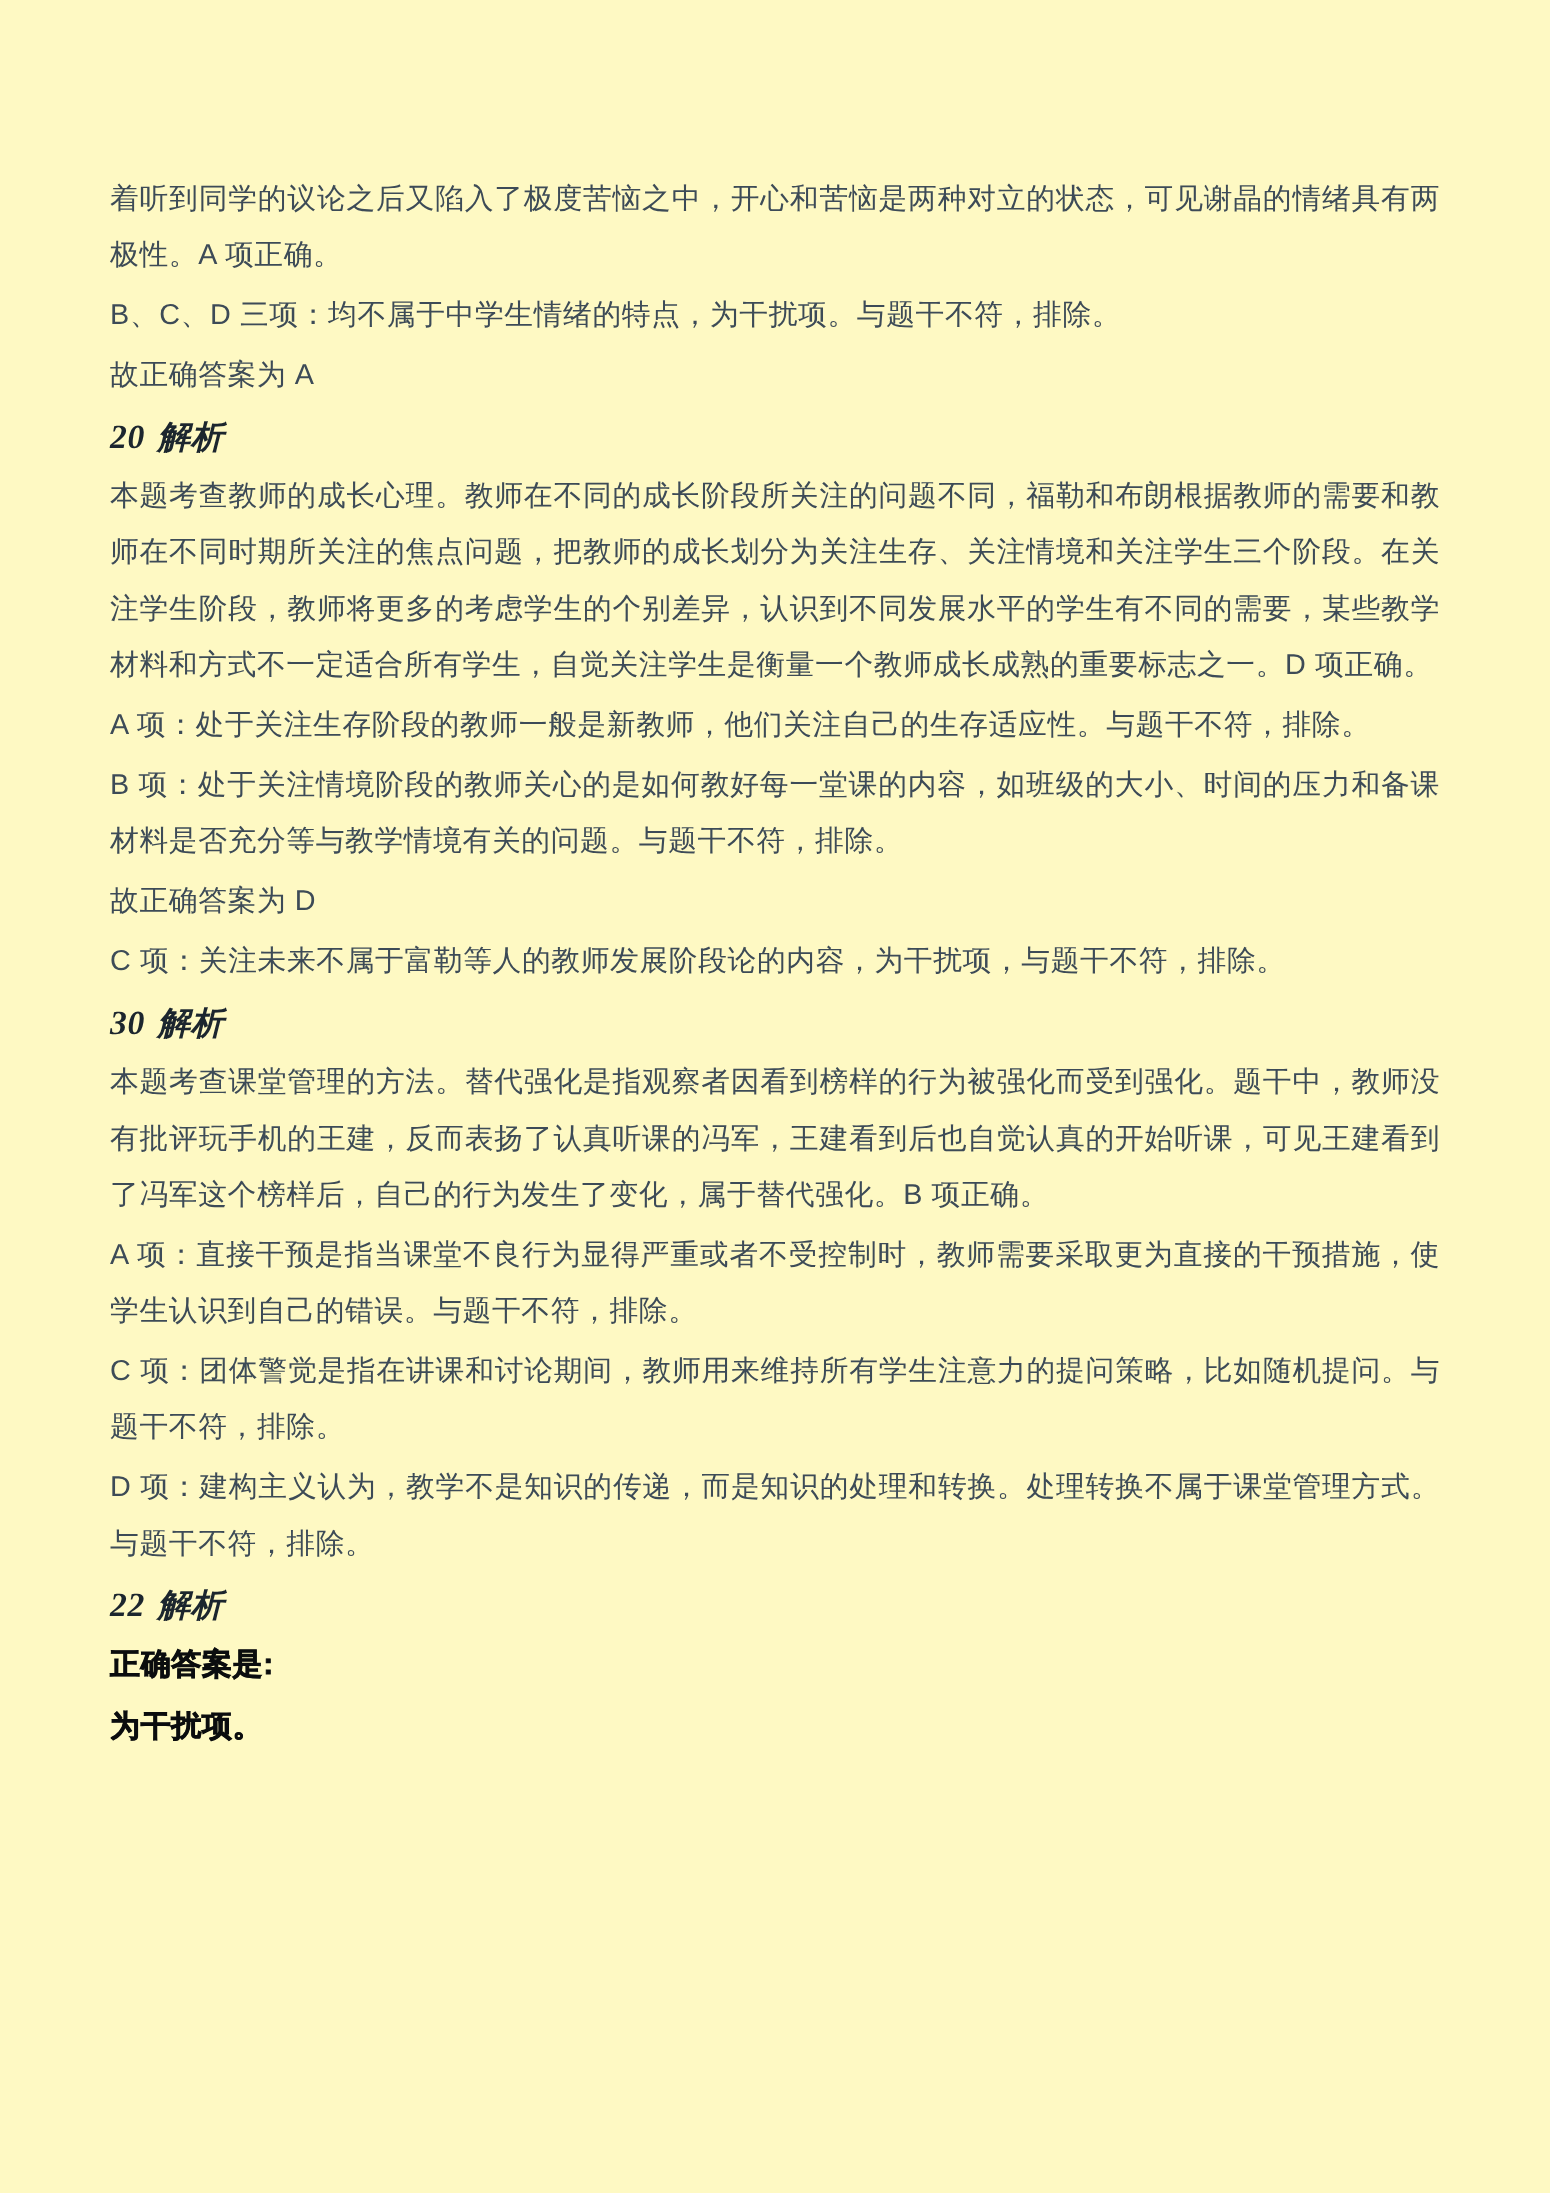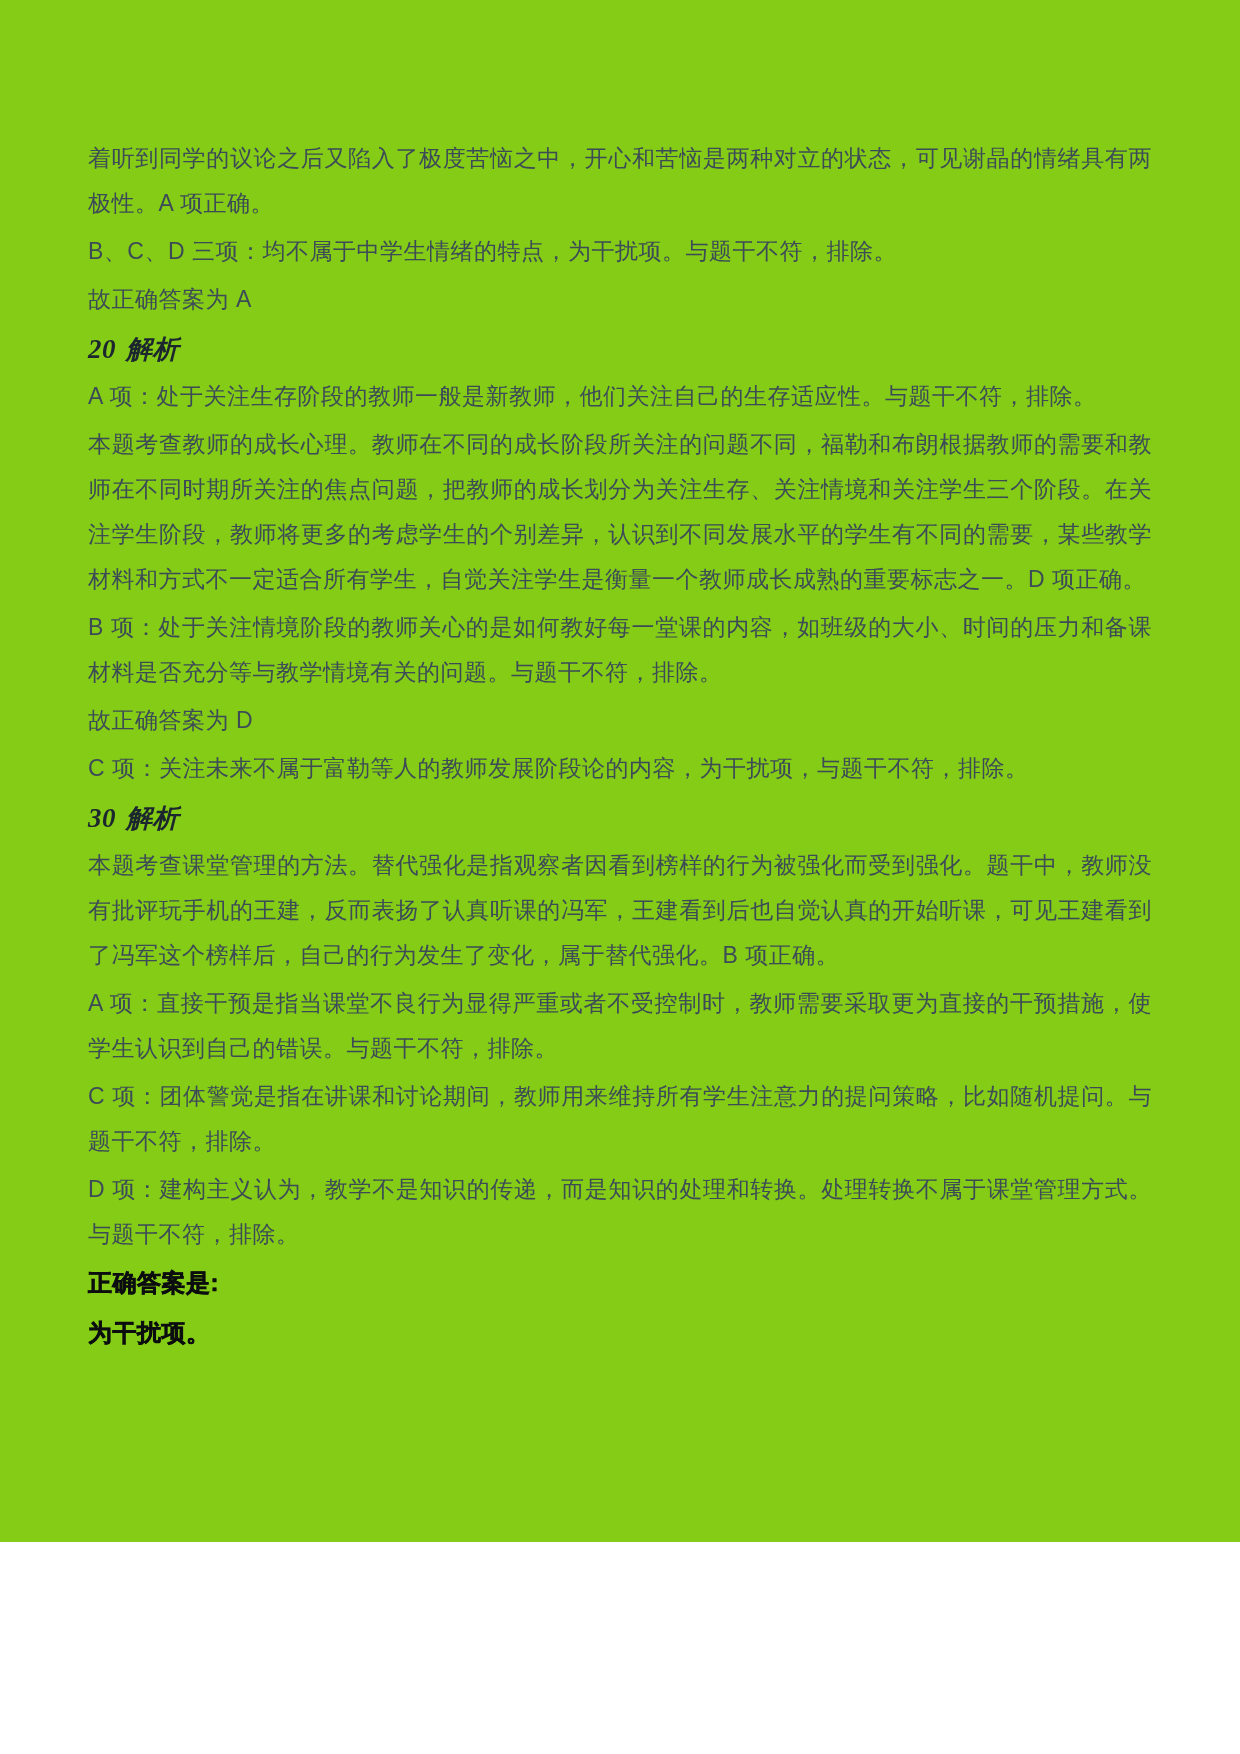--- a/index.html
+++ b/index.html
@@ -3,23 +3,23 @@
 <meta charset="utf-8">
 <style>
   html, body {
     margin: 0;
     padding: 0;
     background: #ffffff;
   }
   .page {
     position: relative;
     width: 1240px;
-    height: 1542px;
+    height: 1754px;
     margin: 0 auto;
-    background: #84cc16;
+    background: #fef9c3;
     box-sizing: border-box;
     padding: 136px 88px 0 88px;
     overflow: hidden;
     font-family: "Liberation Sans", "DejaVu Sans", sans-serif;
   }
   .para {
     margin: 0 0 3px 0;
     font-size: 23px;
     line-height: 45px;
     color: #3d4b57;
@@ -58,32 +58,35 @@
 <div class="page">
 
   <p class="para">着听到同学的议论之后又陷入了极度苦恼之中，开心和苦恼是两种对立的状态，可见谢晶的情绪具有两极性。A 项正确。</p>
   <p class="para">B、C、D 三项：均不属于中学生情绪的特点，为干扰项。与题干不符，排除。</p>
   <p class="para">故正确答案为 A</p>
 
   <h2 class="section-heading">
     <span class="q-num">20</span><span>解析</span>
   </h2>
 
+  <p class="para">本题考查教师的成长心理。教师在不同的成长阶段所关注的问题不同，福勒和布朗根据教师的需要和教师在不同时期所关注的焦点问题，把教师的成长划分为关注生存、关注情境和关注学生三个阶段。在关注学生阶段，教师将更多的考虑学生的个别差异，认识到不同发展水平的学生有不同的需要，某些教学材料和方式不一定适合所有学生，自觉关注学生是衡量一个教师成长成熟的重要标志之一。D 项正确。</p>
   <p class="para">A 项：处于关注生存阶段的教师一般是新教师，他们关注自己的生存适应性。与题干不符，排除。</p>
-  <p class="para">本题考查教师的成长心理。教师在不同的成长阶段所关注的问题不同，福勒和布朗根据教师的需要和教师在不同时期所关注的焦点问题，把教师的成长划分为关注生存、关注情境和关注学生三个阶段。在关注学生阶段，教师将更多的考虑学生的个别差异，认识到不同发展水平的学生有不同的需要，某些教学材料和方式不一定适合所有学生，自觉关注学生是衡量一个教师成长成熟的重要标志之一。D 项正确。</p>
   <p class="para">B 项：处于关注情境阶段的教师关心的是如何教好每一堂课的内容，如班级的大小、时间的压力和备课材料是否充分等与教学情境有关的问题。与题干不符，排除。</p>
   <p class="para">故正确答案为 D</p>
   <p class="para">C 项：关注未来不属于富勒等人的教师发展阶段论的内容，为干扰项，与题干不符，排除。</p>
 
   <h2 class="section-heading">
     <span class="q-num">30</span><span>解析</span>
   </h2>
 
   <p class="para">本题考查课堂管理的方法。替代强化是指观察者因看到榜样的行为被强化而受到强化。题干中，教师没有批评玩手机的王建，反而表扬了认真听课的冯军，王建看到后也自觉认真的开始听课，可见王建看到了冯军这个榜样后，自己的行为发生了变化，属于替代强化。B 项正确。</p>
   <p class="para">A 项：直接干预是指当课堂不良行为显得严重或者不受控制时，教师需要采取更为直接的干预措施，使学生认识到自己的错误。与题干不符，排除。</p>
   <p class="para">C 项：团体警觉是指在讲课和讨论期间，教师用来维持所有学生注意力的提问策略，比如随机提问。与题干不符，排除。</p>
   <p class="para">D 项：建构主义认为，教学不是知识的传递，而是知识的处理和转换。处理转换不属于课堂管理方式。与题干不符，排除。</p>
 
+  <h2 class="section-heading">
+    <span class="q-num">22</span><span>解析</span>
+  </h2>
 
   <p class="bold-line">正确答案是:</p>
   <p class="bold-line">为干扰项。</p>
 
 </div>
 
 </body></html>

